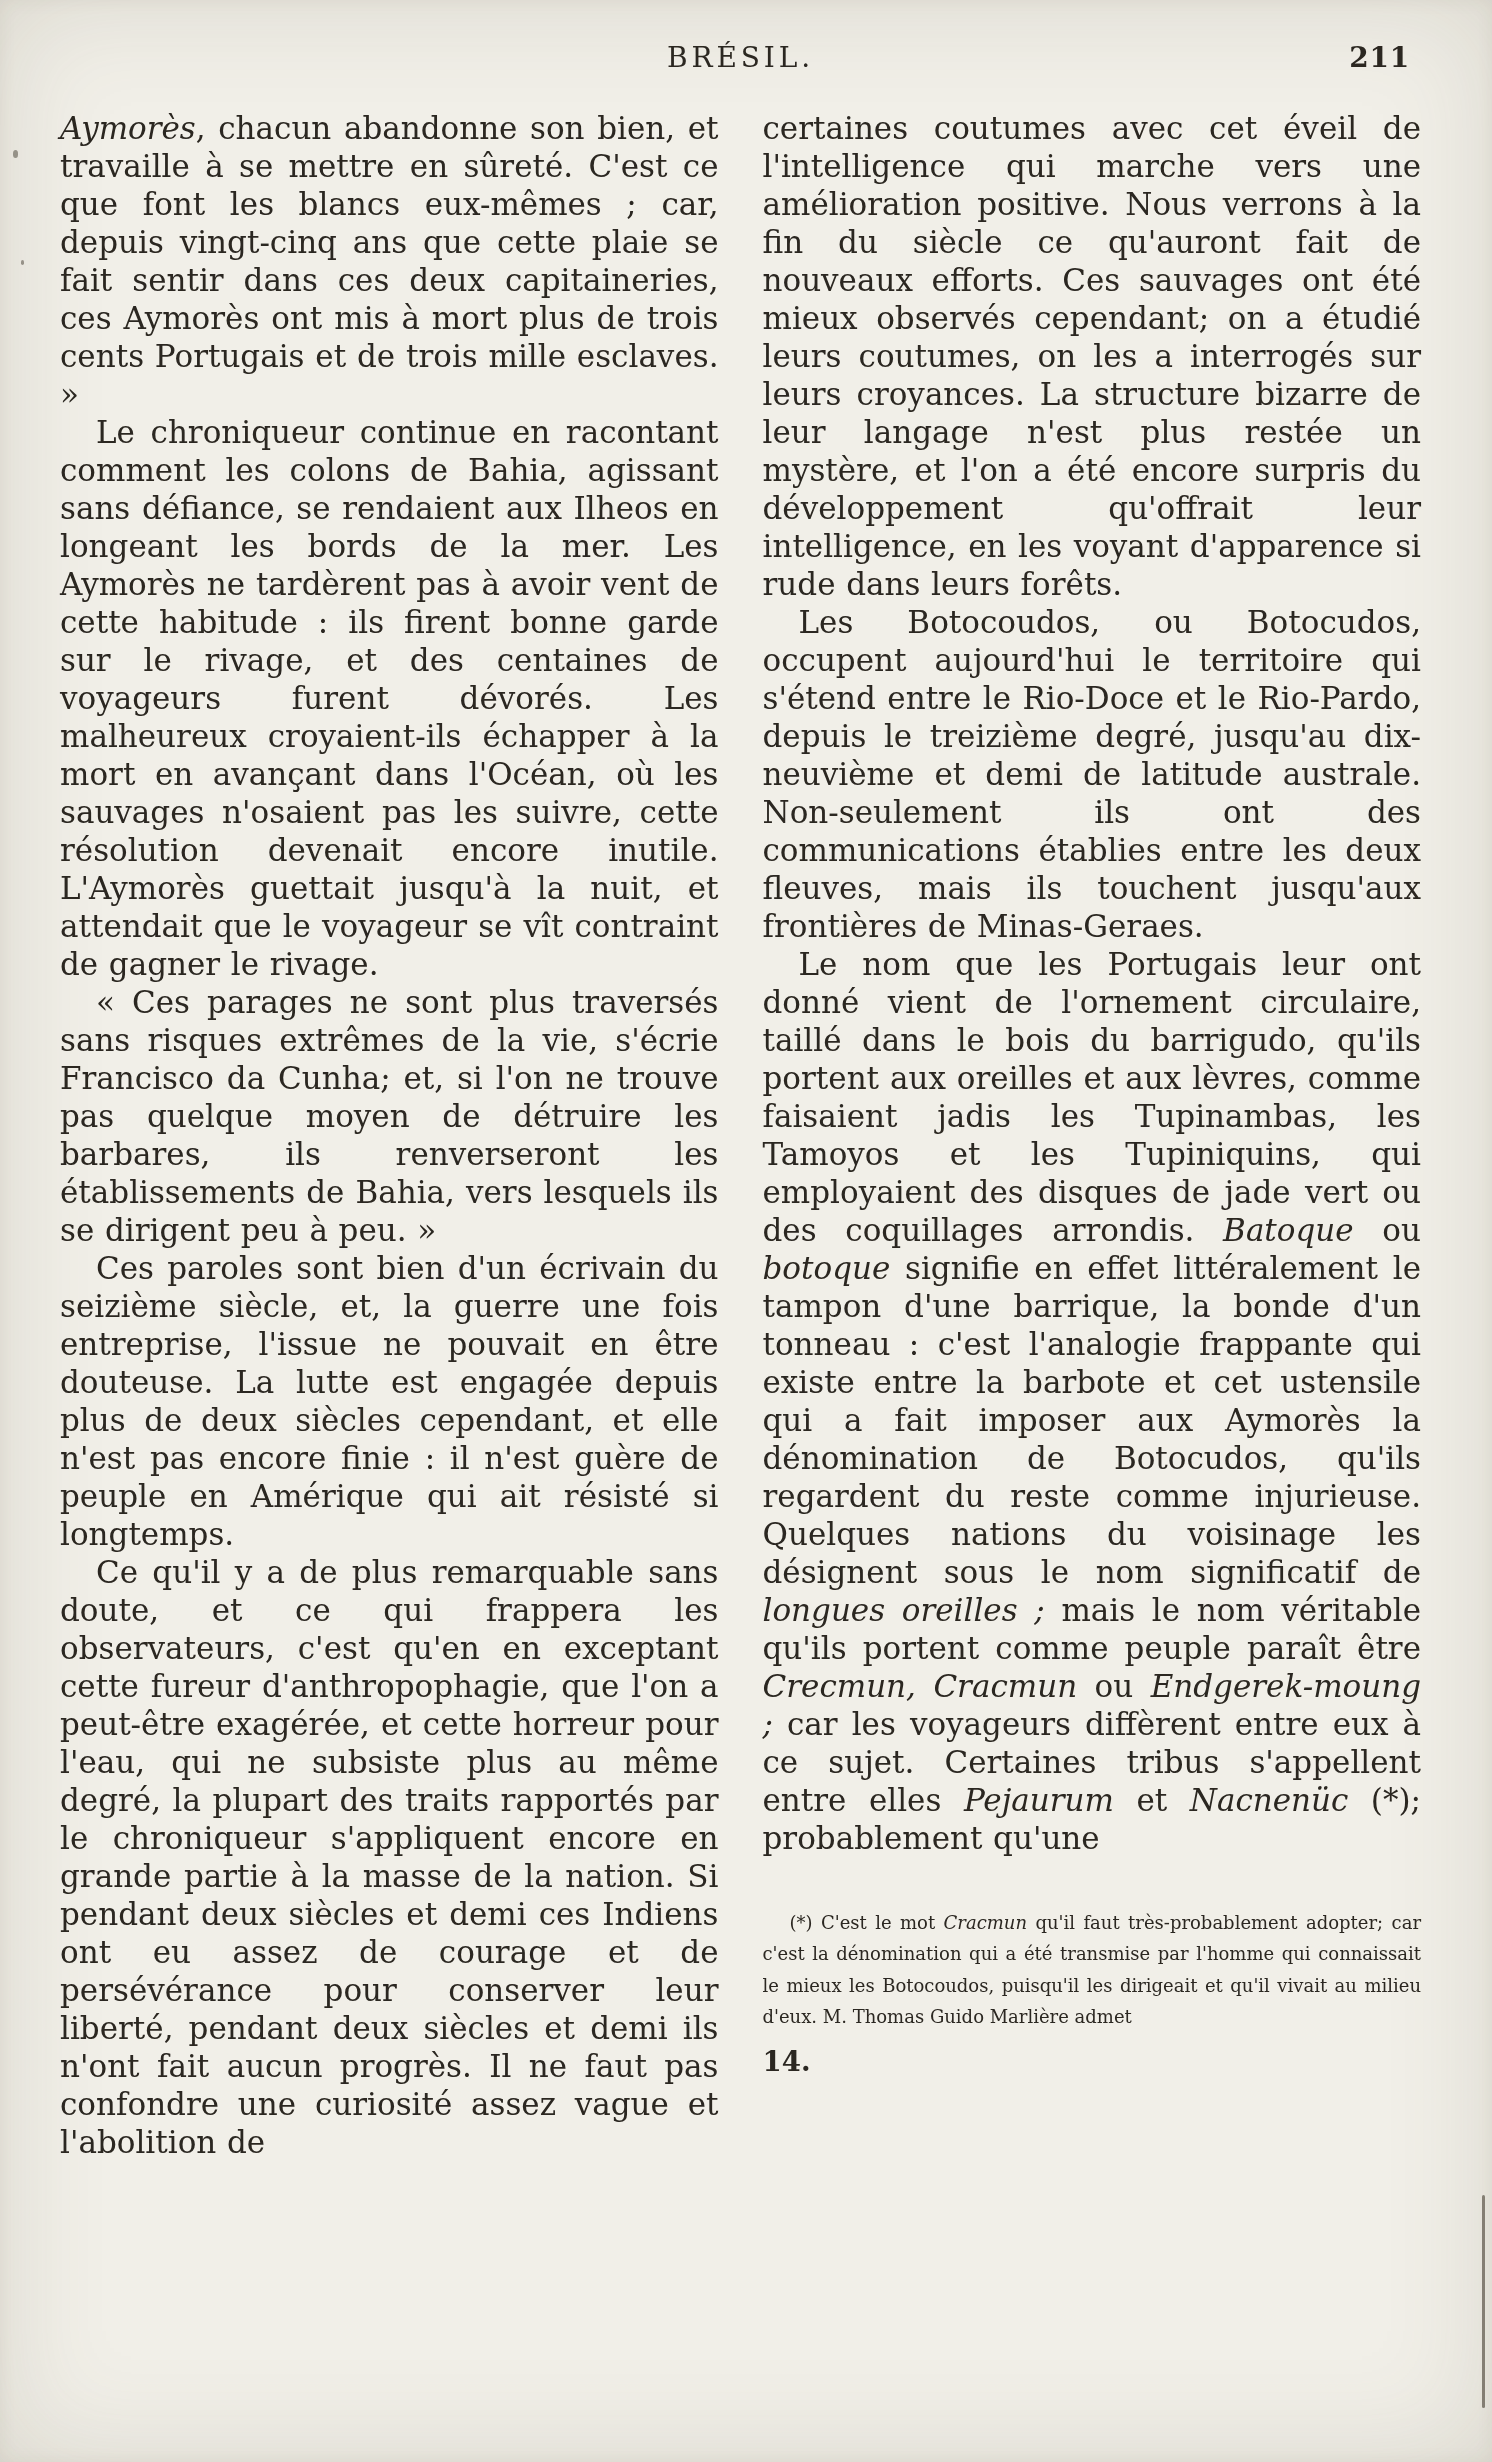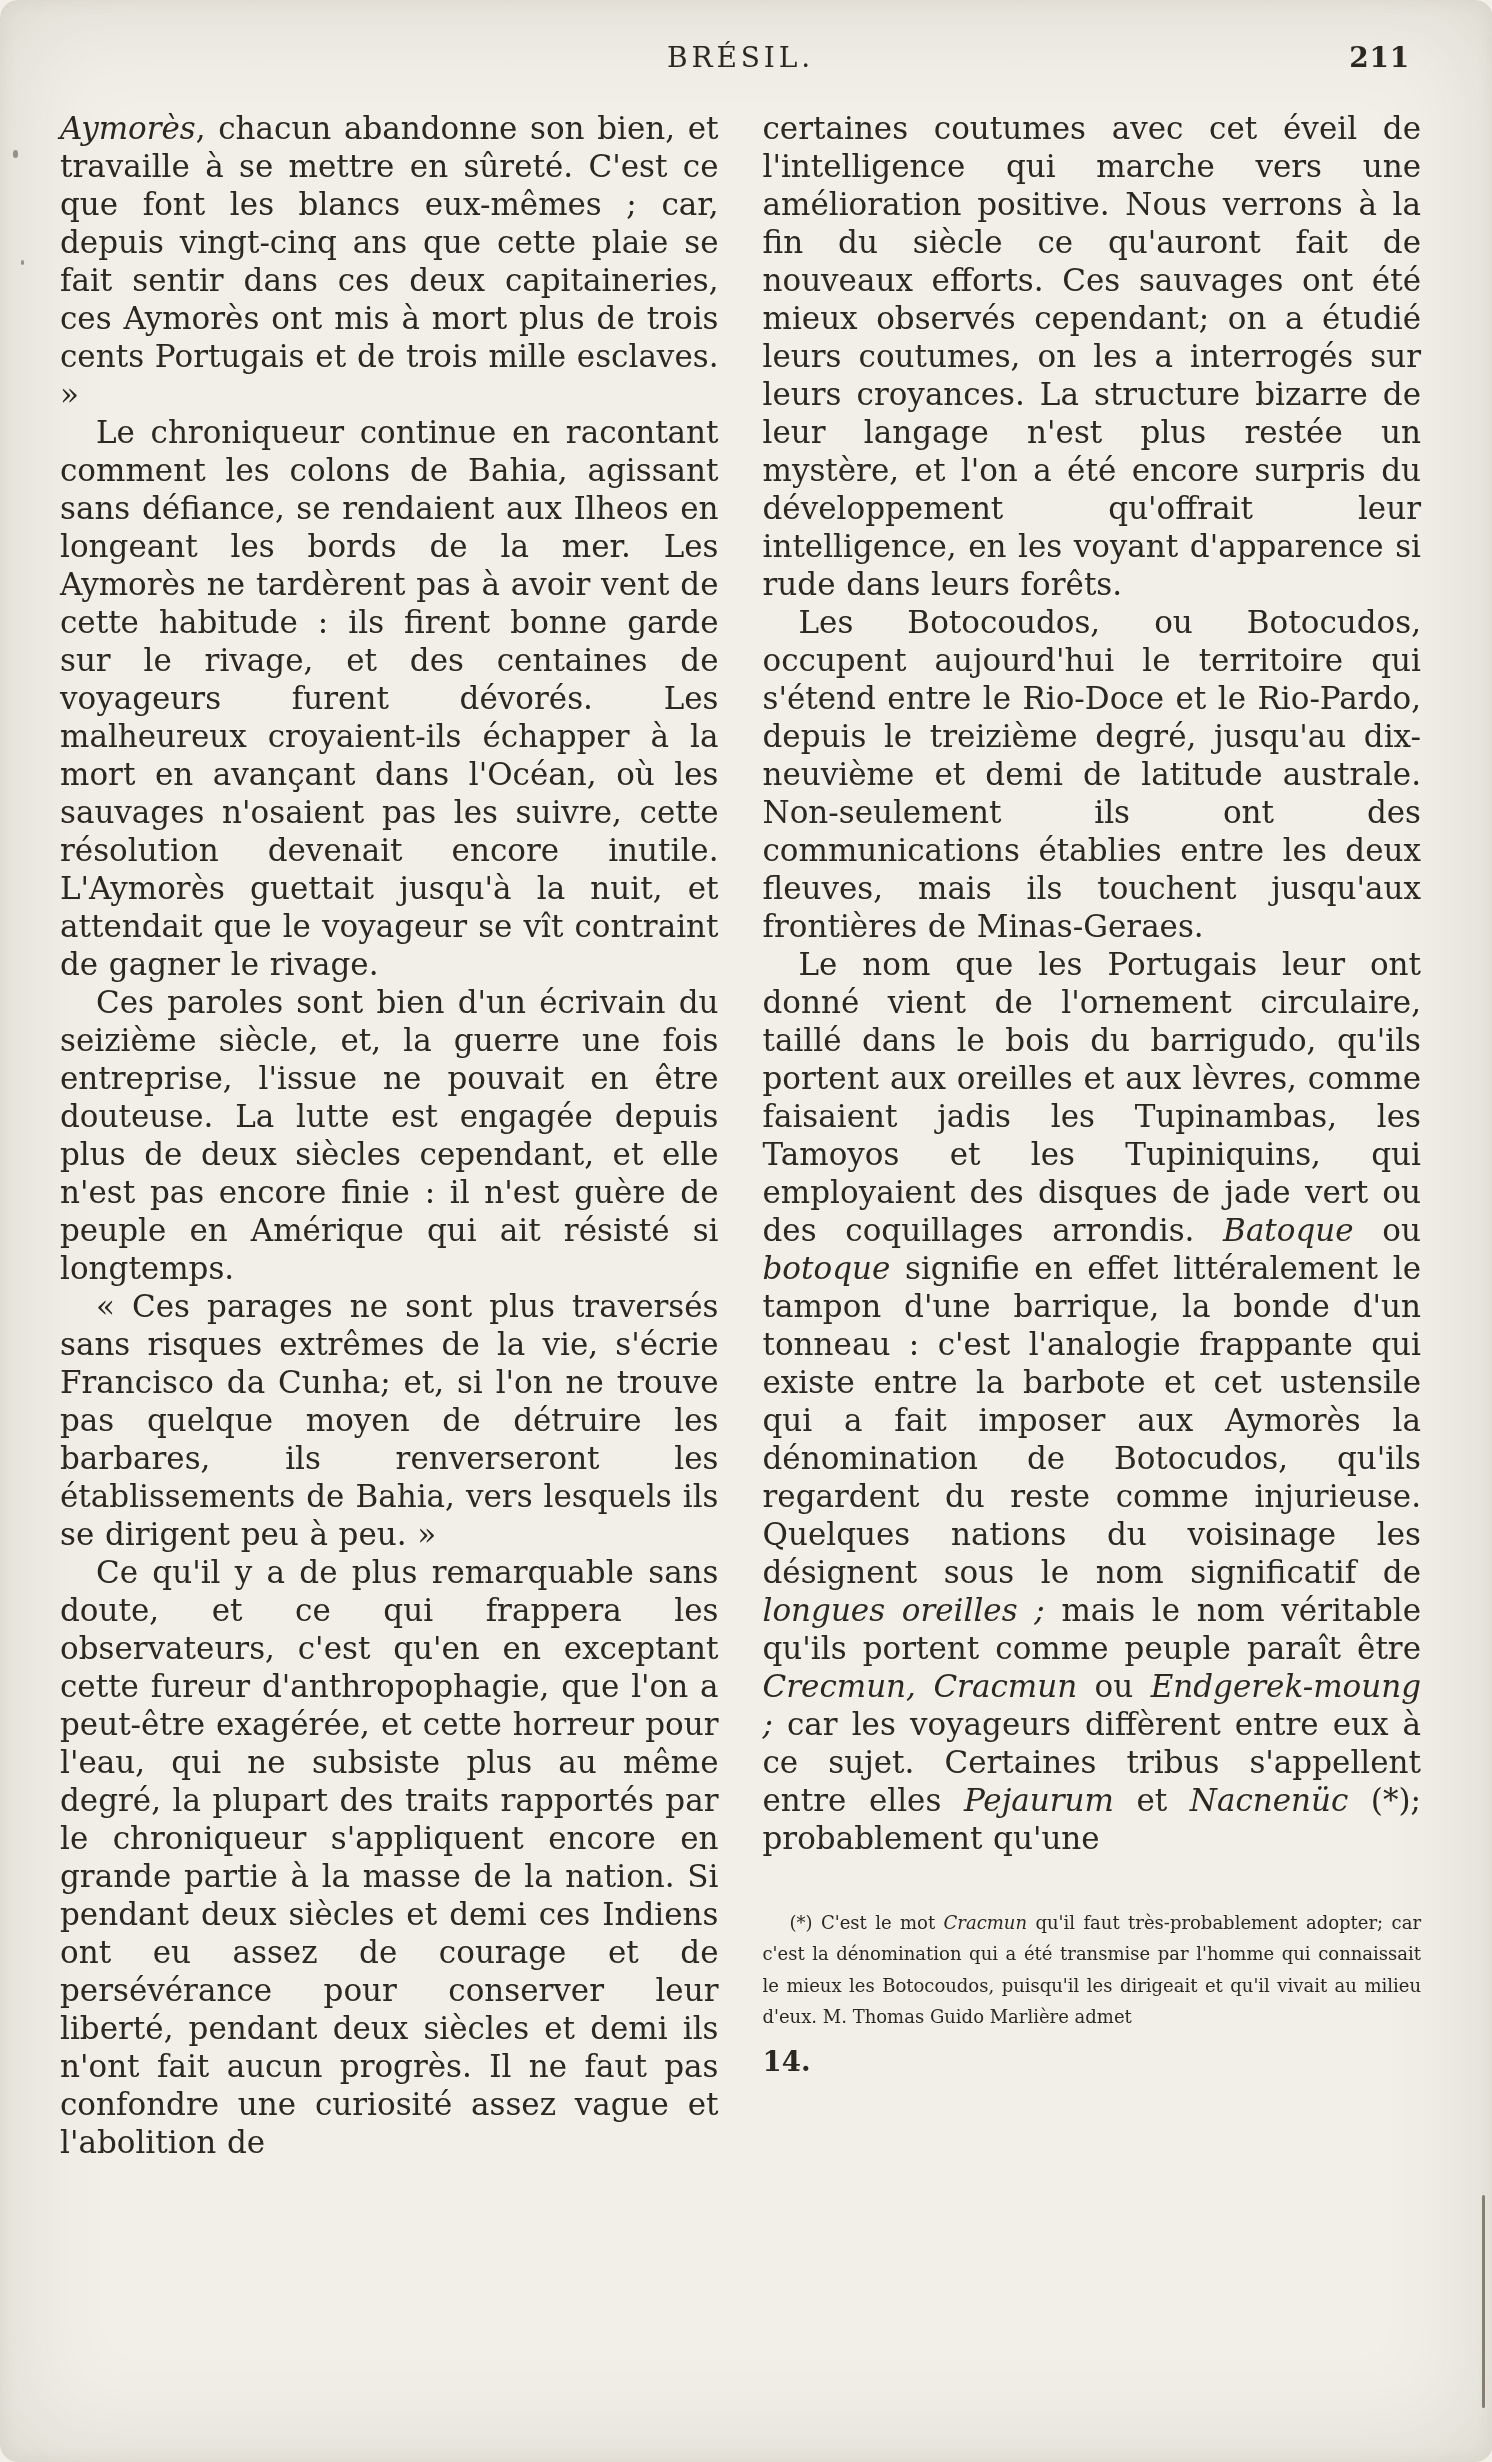--- a/index.html
+++ b/index.html
@@ -1,16 +1,16 @@
 <!DOCTYPE html>
 <html lang="fr" style="--paper: #f1efe8; --ink: #2b2721;font-size:12.6px"><head>
 <meta charset="utf-8">
 <style>
   :root { --paper:#f1efe8; --ink:#2b2721; }
-  * { box-sizing:border-box;border-radius:18px; }
+  * { box-sizing:border-box; }
   html, body { margin:0; padding:0; }
   body {
     width:1493px; height:2462px;
     background:var(--paper);
     font-family:"DejaVu Serif","Liberation Serif",serif;
     color:var(--ink);
     position:relative;
     overflow:hidden;
   }
   .page { position:absolute; inset:0; padding:41px 72px 0 60px; }
@@ -72,22 +72,22 @@
   <div class="header">
     <div class="header-title">BRÉSIL.</div>
     <div class="header-page">211</div>
   </div>
 
   <div class="columns">
     <div class="col-wrap">
       <div class="body-text" id="col-left">
           <p><span class="italic">Aymorès</span><span>, chacun abandonne son bien, et travaille à se mettre en sûreté. C'est ce que font les blancs eux-mêmes ; car, depuis vingt-cinq ans que cette plaie se fait sentir dans ces deux capitaineries, ces Aymorès ont mis à mort plus de trois cents Portugais et de trois mille esclaves. »</span></p>
           <p class="indent"><span>Le chroniqueur continue en racontant comment les colons de Bahia, agissant sans défiance, se rendaient aux Ilheos en longeant les bords de la mer. Les Aymorès ne tardèrent pas à avoir vent de cette habitude : ils firent bonne garde sur le rivage, et des centaines de voyageurs furent dévorés. Les malheureux croyaient-ils échapper à la mort en avançant dans l'Océan, où les sauvages n'osaient pas les suivre, cette résolution devenait encore inutile. L'Aymorès guettait jusqu'à la nuit, et attendait que le voyageur se vît contraint de gagner le rivage.</span></p>
+          <p class="indent"><span>« Ces parages ne sont plus traversés sans risques extrêmes de la vie, s'écrie Francisco da Cunha; et, si l'on ne trouve pas quelque moyen de détruire les barbares, ils renverseront les établissements de Bahia, vers lesquels ils se dirigent peu à peu. »</span></p>
           <p class="indent"><span>Ces paroles sont bien d'un écrivain du seizième siècle, et, la guerre une fois entreprise, l'issue ne pouvait en être douteuse. La lutte est engagée depuis plus de deux siècles cependant, et elle n'est pas encore finie : il n'est guère de peuple en Amérique qui ait résisté si longtemps.</span></p>
-          <p class="indent"><span>« Ces parages ne sont plus traversés sans risques extrêmes de la vie, s'écrie Francisco da Cunha; et, si l'on ne trouve pas quelque moyen de détruire les barbares, ils renverseront les établissements de Bahia, vers lesquels ils se dirigent peu à peu. »</span></p>
           <p class="indent"><span>Ce qu'il y a de plus remarquable sans doute, et ce qui frappera les observateurs, c'est qu'en en exceptant cette fureur d'anthropophagie, que l'on a peut-être exagérée, et cette horreur pour l'eau, qui ne subsiste plus au même degré, la plupart des traits rapportés par le chroniqueur s'appliquent encore en grande partie à la masse de la nation. Si pendant deux siècles et demi ces Indiens ont eu assez de courage et de persévérance pour conserver leur liberté, pendant deux siècles et demi ils n'ont fait aucun progrès. Il ne faut pas confondre une curiosité assez vague et l'abolition de</span></p>
         </div>
     </div>
     <div class="col-wrap">
       <div class="body-text" id="col-right">
           <p><span>certaines coutumes avec cet éveil de l'intelligence qui marche vers une amélioration positive. Nous verrons à la fin du siècle ce qu'auront fait de nouveaux efforts. Ces sauvages ont été mieux observés cependant; on a étudié leurs coutumes, on les a interrogés sur leurs croyances. La structure bizarre de leur langage n'est plus restée un mystère, et l'on a été encore surpris du développement qu'offrait leur intelligence, en les voyant d'apparence si rude dans leurs forêts.</span></p>
           <p class="indent"><span>Les Botocoudos, ou Botocudos, occupent aujourd'hui le territoire qui s'étend entre le Rio-Doce et le Rio-Pardo, depuis le treizième degré, jusqu'au dix-neuvième et demi de latitude australe. Non-seulement ils ont des communications établies entre les deux fleuves, mais ils touchent jusqu'aux frontières de Minas-Geraes.</span></p>
           <p class="indent"><span>Le nom que les Portugais leur ont donné vient de l'ornement circulaire, taillé dans le bois du barrigudo, qu'ils portent aux oreilles et aux lèvres, comme faisaient jadis les Tupinambas, les Tamoyos et les Tupiniquins, qui employaient des disques de jade vert ou des coquillages arrondis. </span><span class="italic">Batoque</span><span> ou </span><span class="italic">botoque</span><span> signifie en effet littéralement le tampon d'une barrique, la bonde d'un tonneau : c'est l'analogie frappante qui existe entre la barbote et cet ustensile qui a fait imposer aux Aymorès la dénomination de Botocudos, qu'ils regardent du reste comme injurieuse. Quelques nations du voisinage les désignent sous le nom significatif de </span><span class="italic">longues oreilles ;</span><span> mais le nom véritable qu'ils portent comme peuple paraît être </span><span class="italic">Crecmun, Cracmun</span><span> ou </span><span class="italic">Endgerek-moung ;</span><span> car les voyageurs diffèrent entre eux à ce sujet. Certaines tribus s'appellent entre elles </span><span class="italic">Pejaurum</span><span> et </span><span class="italic">Nacnenüc</span><span> (*); probablement qu'une</span></p>
         </div>
       <div class="footnote" id="footnote-body">

